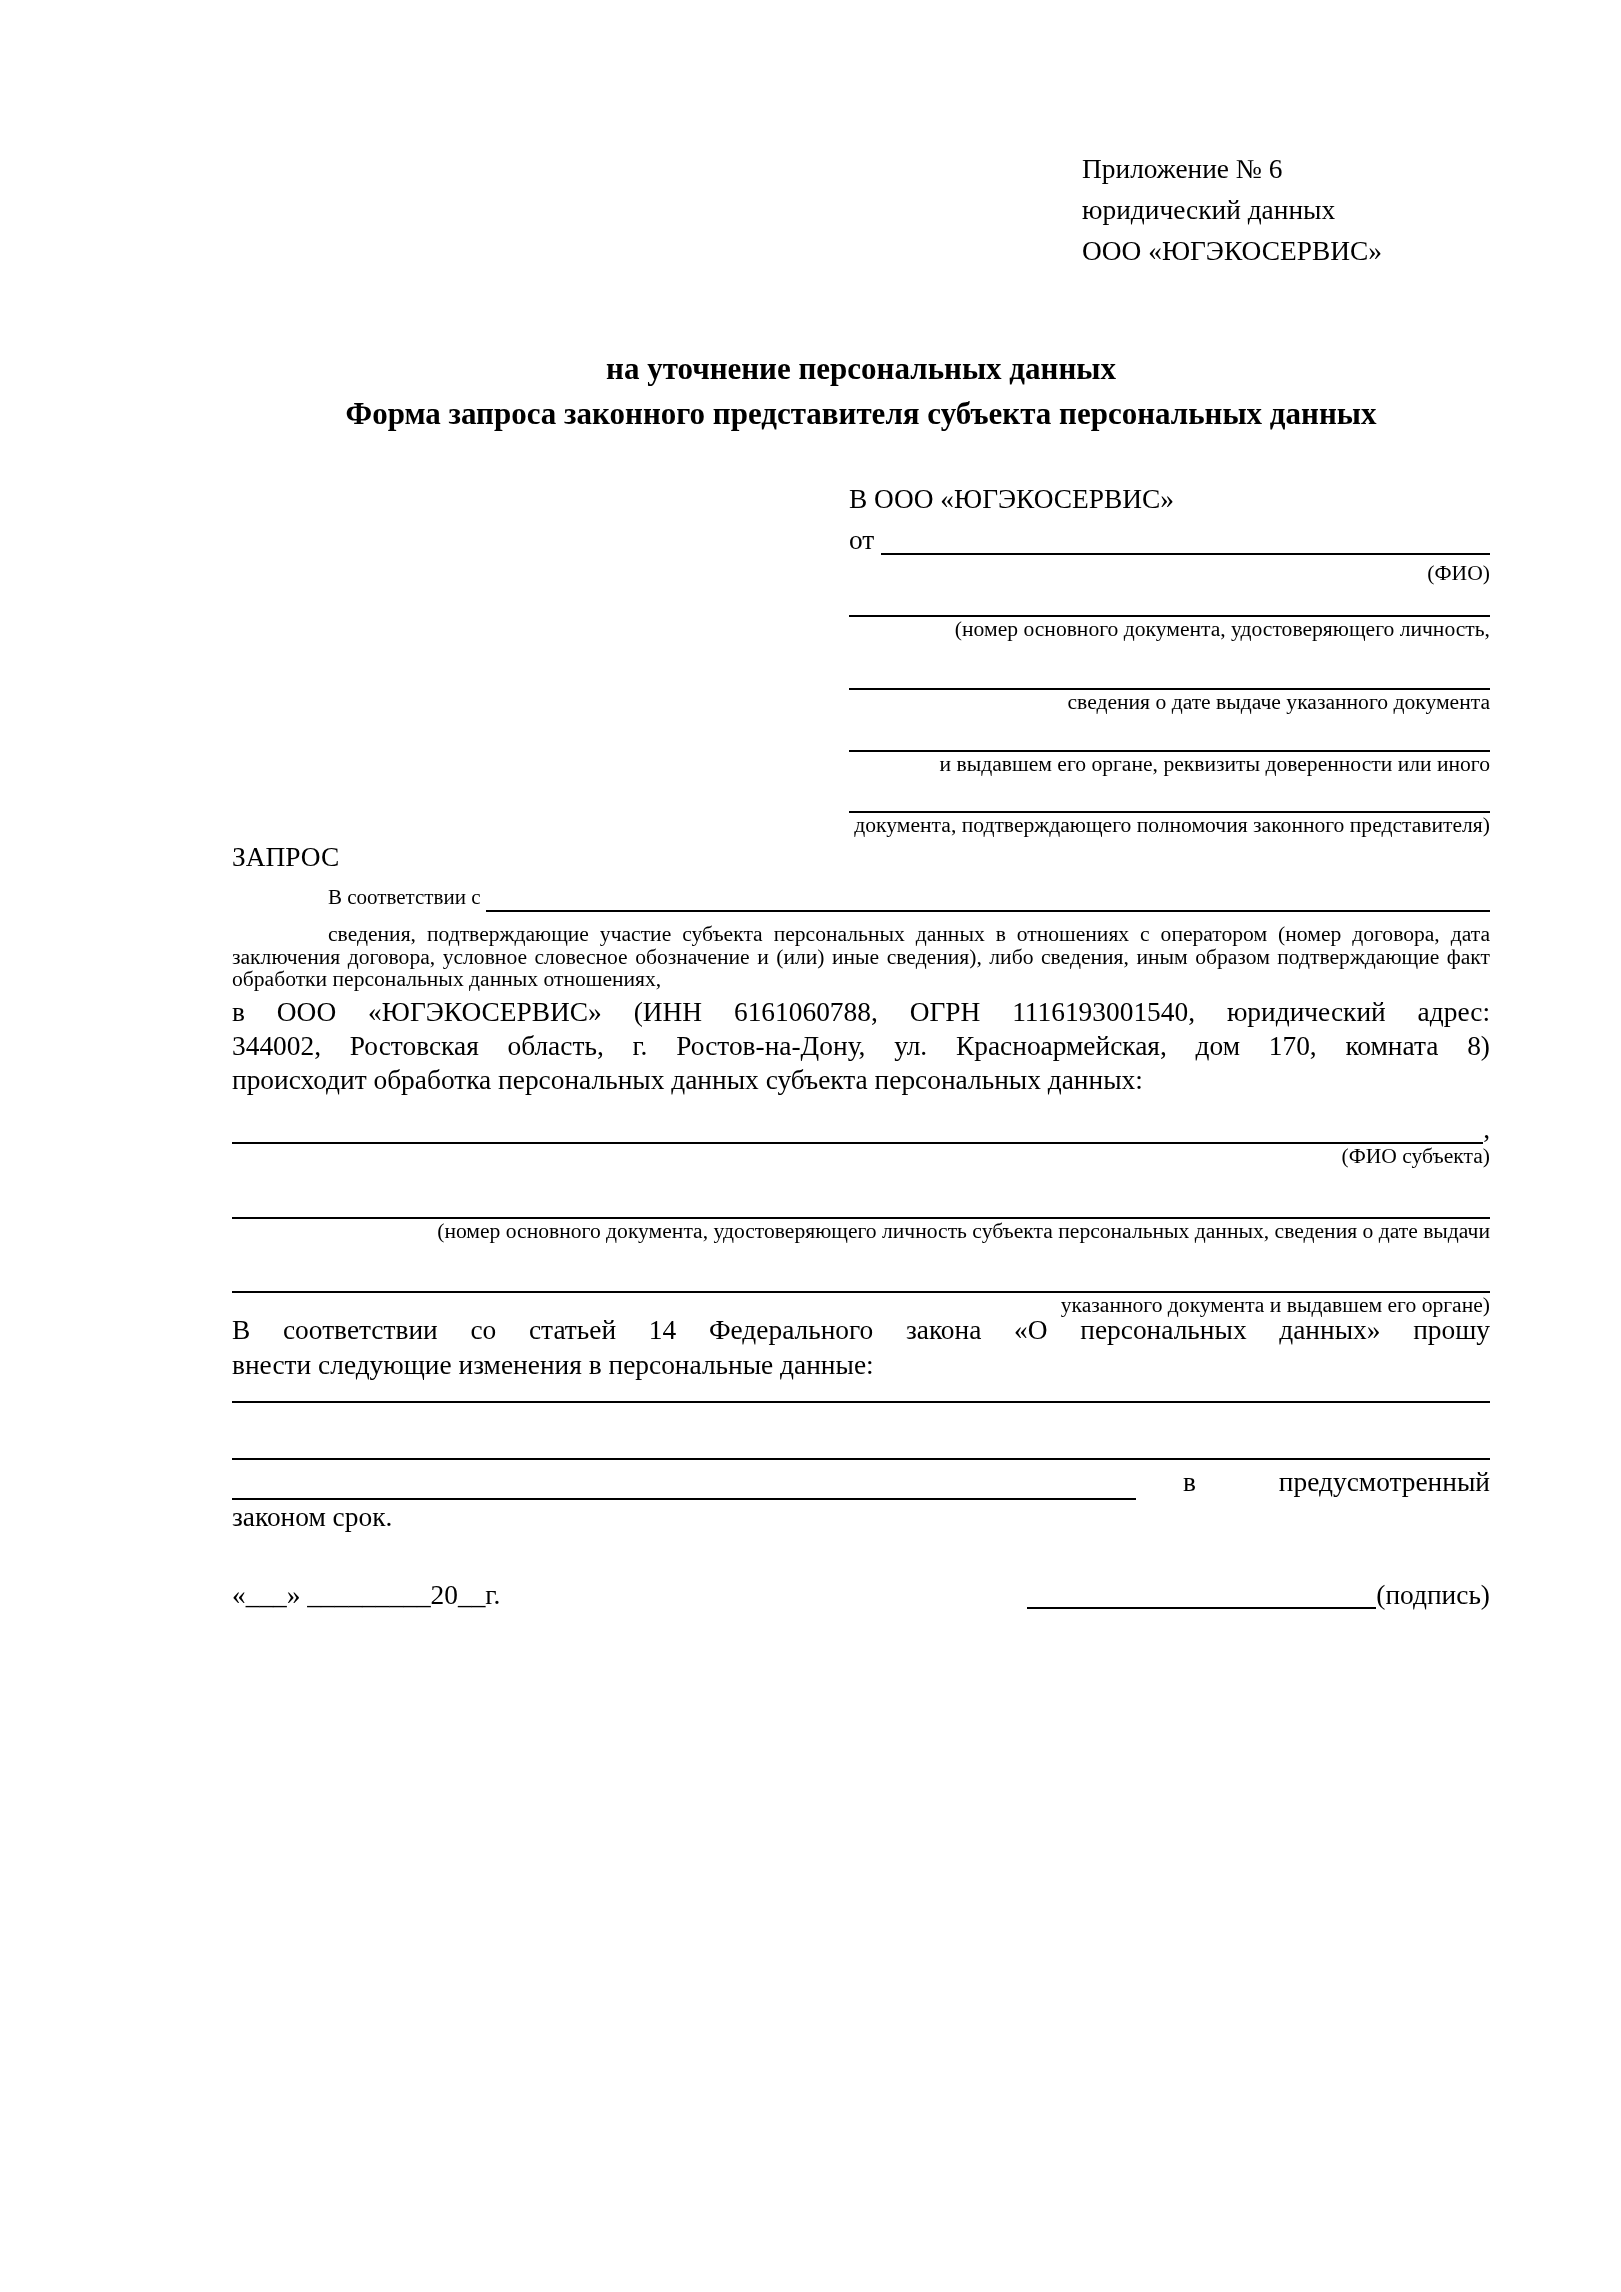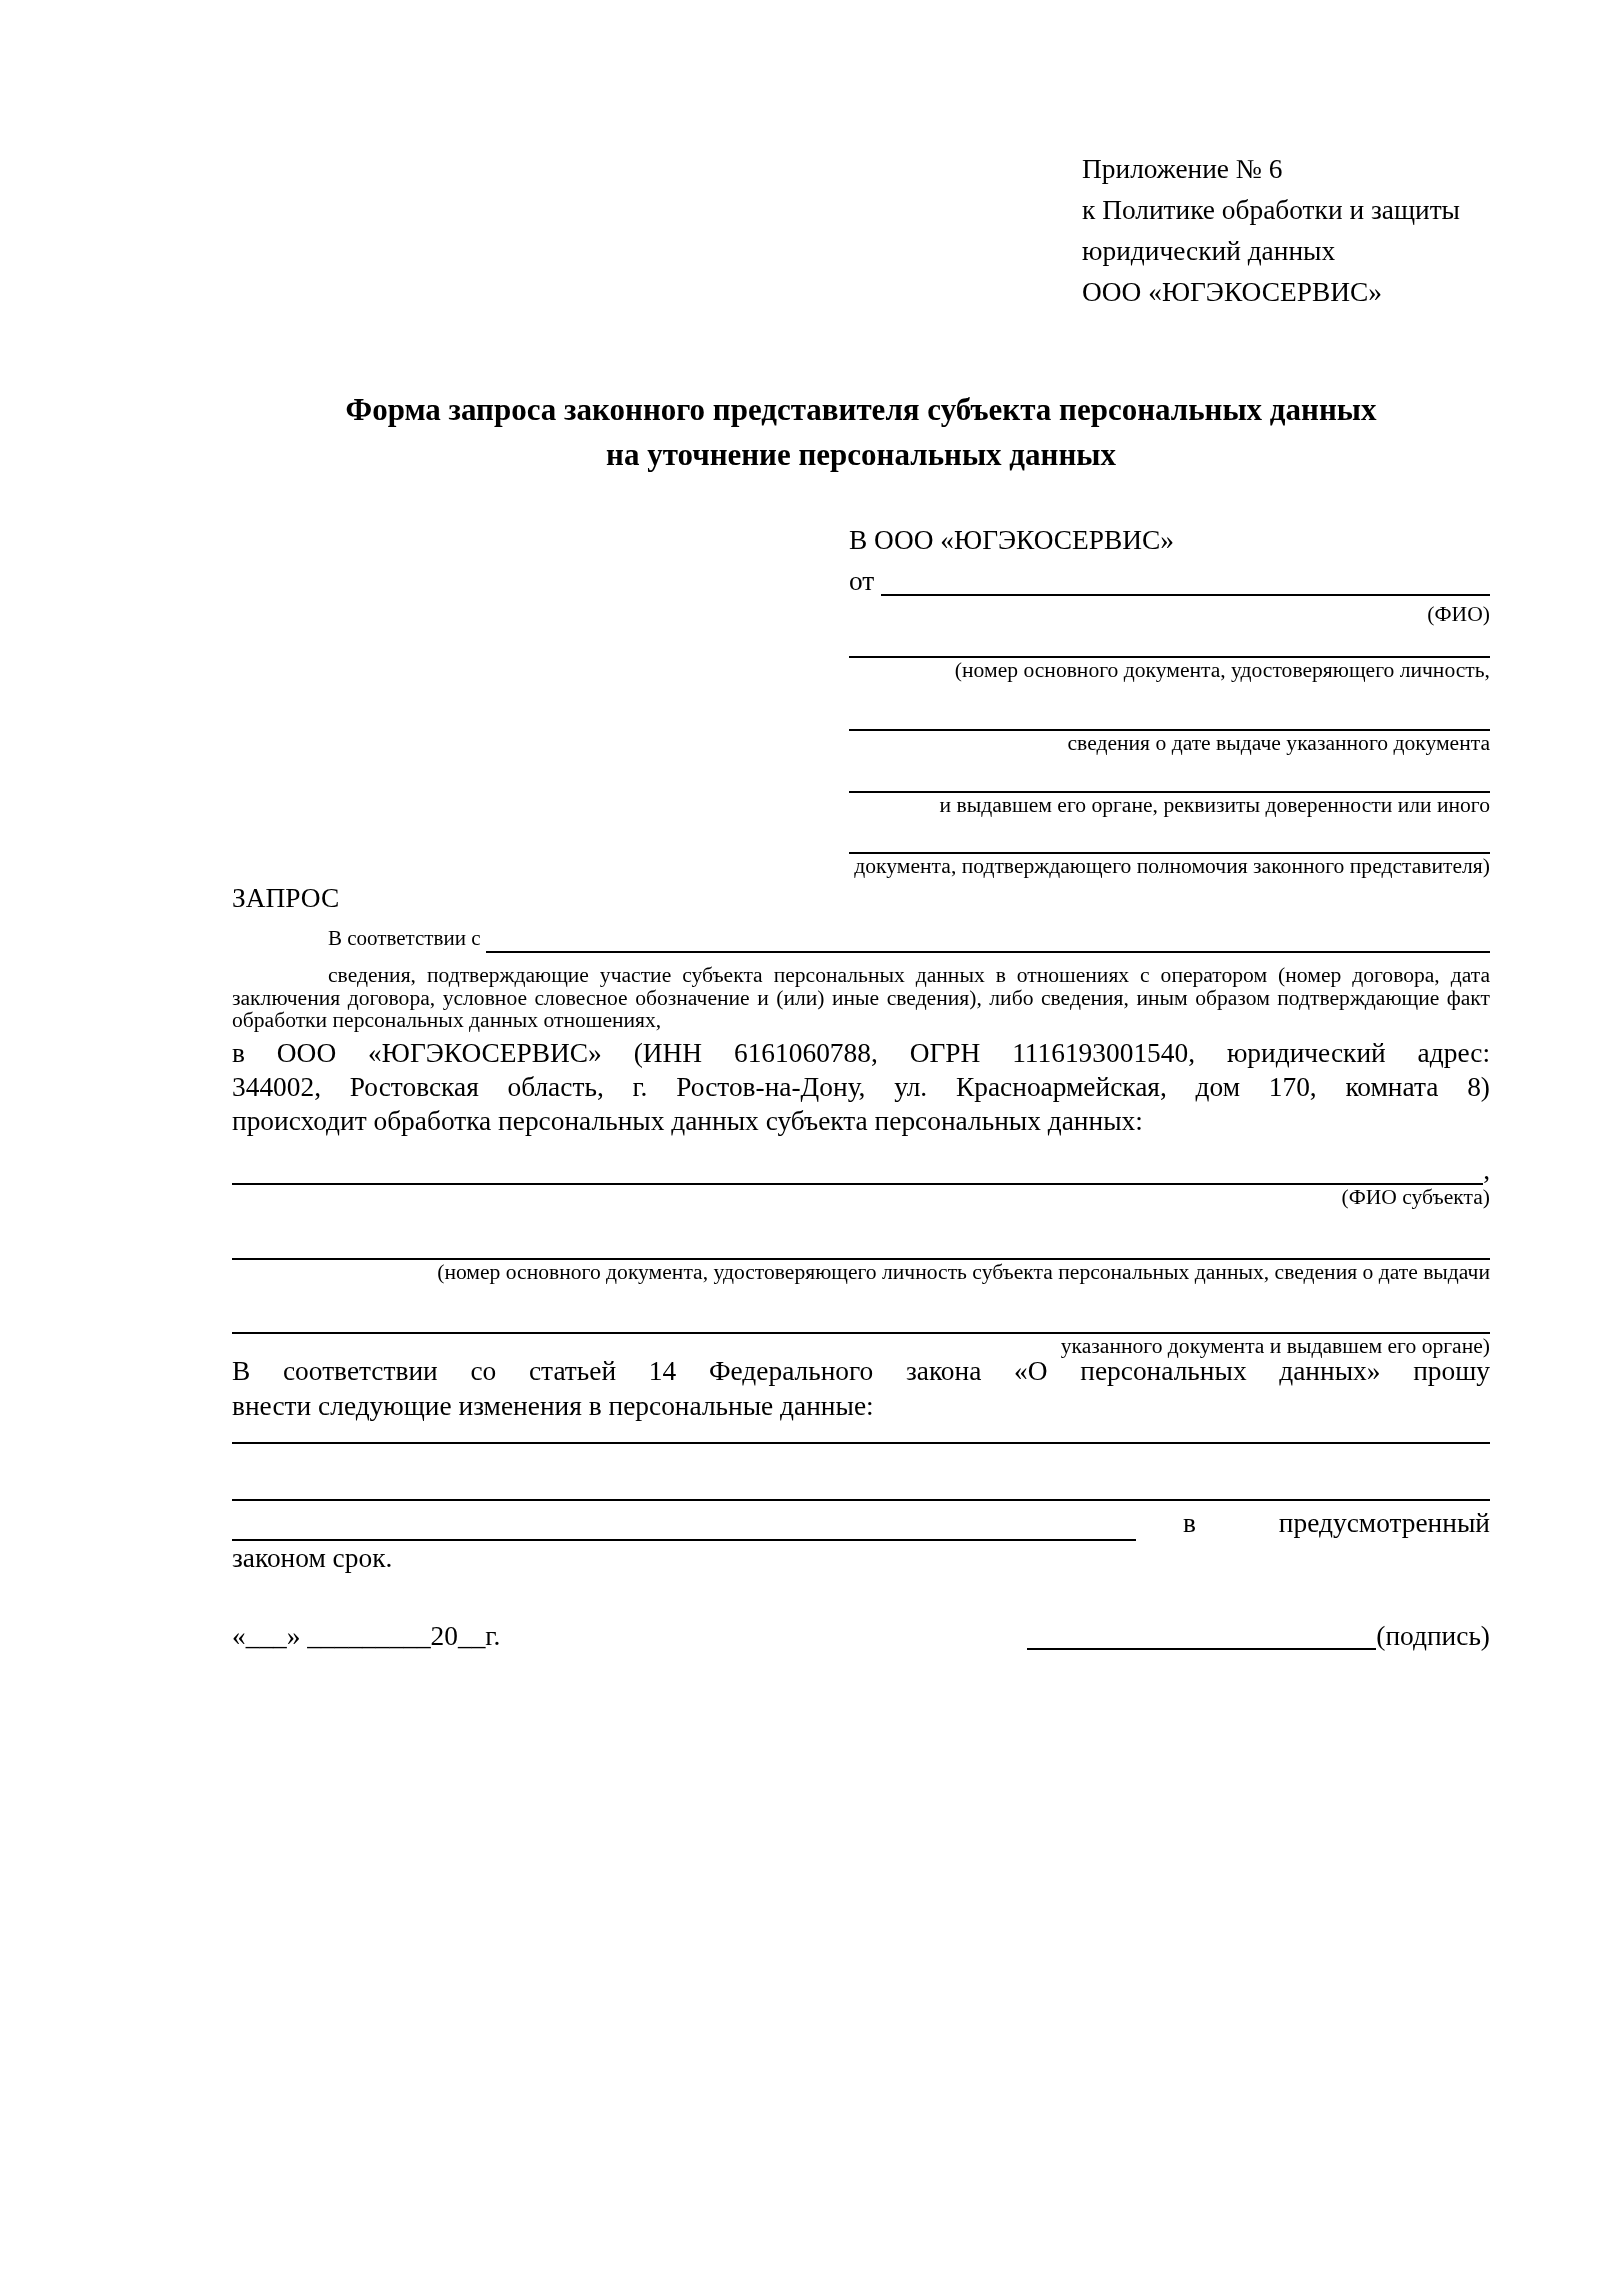--- a/index.html
+++ b/index.html
@@ -49,28 +49,27 @@
   .sig-right{display:flex;align-items:flex-end;}
   .sig-line{width:349px;border-bottom:2.9px solid #000;height:29px;margin-bottom:5.9px;}
 </style>
 </head>
 <body>
 
 <div class="page">
 
   <div class="hr-block">
     <div>Приложение № 6</div>
-    <div>к Политике обработки и защиты</div>
     <div>юридический данных</div>
     <div>ООО «ЮГЭКОСЕРВИС»</div>
   </div>
 
   <div class="doc-title">
+    <div>на уточнение персональных данных</div>
     <div>Форма запроса законного представителя субъекта персональных данных</div>
-    <div>на уточнение персональных данных</div>
   </div>
 
   <div class="addr">
     <div>В ООО «ЮГЭКОСЕРВИС»</div>
     <div class="flex-row">
       <span class="lead">от </span>
       <span class="fill"></span>
     </div>
     <div class="cap">(ФИО)</div>
 

